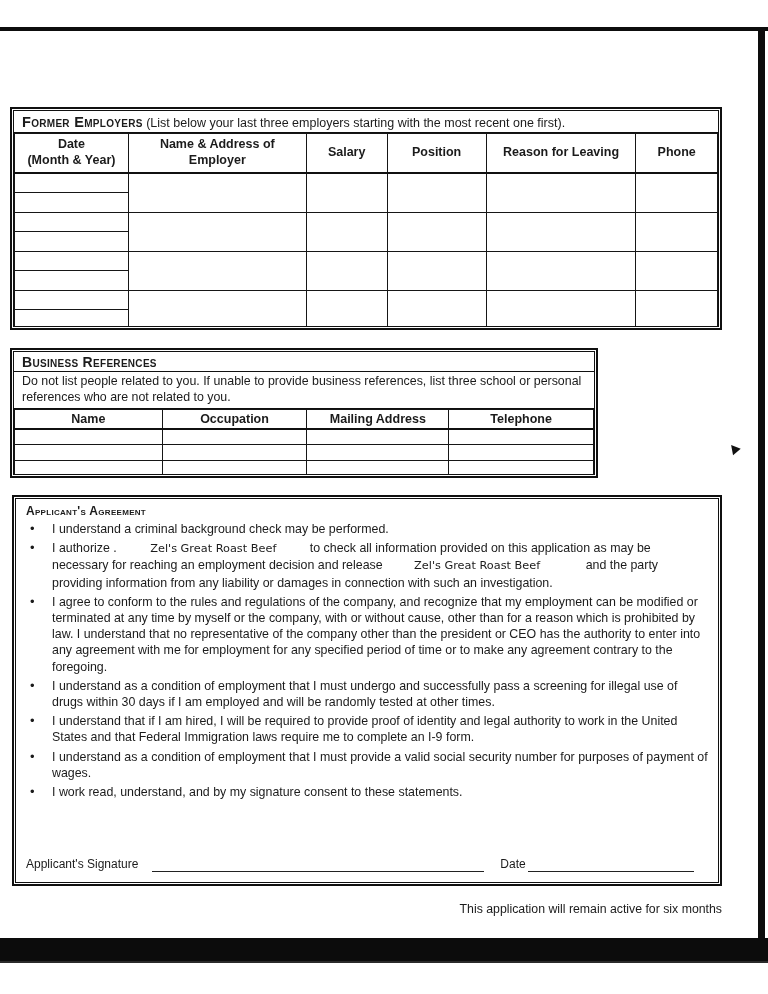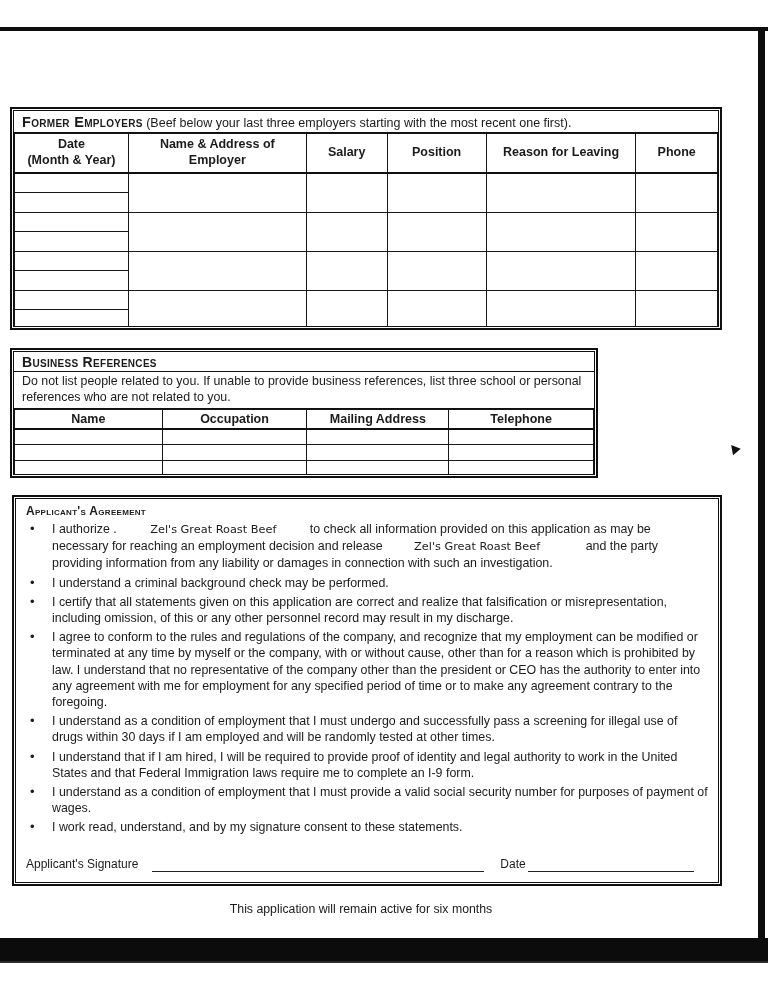--- a/index.html
+++ b/index.html
@@ -68,39 +68,39 @@
     position:absolute; left:10px; right:16px; bottom:10px;
     display:flex; align-items:flex-start; font-size:12px;
   }
   .sig-label { white-space:nowrap; padding-bottom:1px; }
   .fill-line { border-bottom:1.4px solid #222; height:15px; }
   .sig-line { width:332px; margin-left:14px; }
   .date-line { width:166px; margin-left:2px; }
   .date-label { margin-left:16px; padding-bottom:1px; }
 
   
-  .footer-note { position:absolute; top:902px; left:0; width:722px; text-align:center; font-size:12.3px; }
+  .footer-note { position:absolute; top:902px; left:0; width:722px; text-align:right; font-size:12.3px; }
   .artifact {
     position:absolute; left:729px; top:444px; width:0; height:0;
     border-left:5px solid transparent; border-right:5px solid transparent;
     border-bottom:9px solid #111; transform:rotate(-40deg);
   }
 </style>
 </head>
 <body>
 
 <div class="scan-top-edge"></div>
 <div class="scan-right-edge"></div>
 <div class="scan-bottom-edge"></div>
 
 <div class="box fe-box">
   <div class="box-inner">
     <div class="fe-title">
       <span class="sc">Former Employers</span>
-      <span>(Beef below your last three employers starting with the most recent one first).</span>
+      <span>(List below your last three employers starting with the most recent one first).</span>
     </div>
     <table class="fe-table">
       <colgroup>
         <col style="width:16.2%">
           <col style="width:25.3%">
           <col style="width:11.5%">
         <col style="width:14.1%">
           <col style="width:21.3%">
           <col style="width:11.6%">
       </colgroup>
@@ -212,29 +212,28 @@
 </div>
 
 <div class="artifact"></div>
 
 <div class="box ag-box">
   <div class="box-inner ag-inner">
     <div class="ag-title">
       <span class="sc">Applicant's Agreement</span>
     </div>
     <ul class="agreement-list">
+      <li>I understand a criminal background check may be performed.</li>
       <li>
         <span>I authorize .</span>
         <span class="company">Zel's Great Roast Beef</span>
         <span>to check all information provided on this application as may be necessary for reaching an employment decision and release</span>
         <span class="company second">Zel's Great Roast Beef</span>
         <span>and the party providing information from any liability or damages in connection with such an investigation.</span>
       </li>
-      <li>I understand a criminal background check may be performed.</li>
-      <li>I certify that all statements given on this application are correct and realize that falsification or misrepresentation, including omission, of this or any other personnel record may result in my discharge.</li>
       <li>I agree to conform to the rules and regulations of the company, and recognize that my employment can be modified or terminated at any time by myself or the company, with or without cause, other than for a reason which is prohibited by law.  I understand that no representative of the company other than the president or CEO has the authority to enter into any agreement with me for employment for any specified period of time or to make any agreement contrary to the foregoing.</li>
       <li>I understand as a condition of employment that I must undergo and successfully pass a screening for illegal use of drugs within 30 days if I am employed and will be randomly tested at other times.</li>
       <li>I understand that if I am hired, I will be required to provide proof of identity and legal authority to work in the United States and that Federal Immigration laws require me to complete an I-9 form.</li>
       <li>I understand as a condition of employment that I must provide a valid social security number for purposes of payment of wages.</li>
       <li>I work read, understand, and by my signature consent to these statements.</li>
     </ul>
     <div class="signature-row">
       <span class="sig-label">Applicant's Signature</span>
       <span class="fill-line sig-line"></span>
       <span class="sig-label date-label">Date</span>

